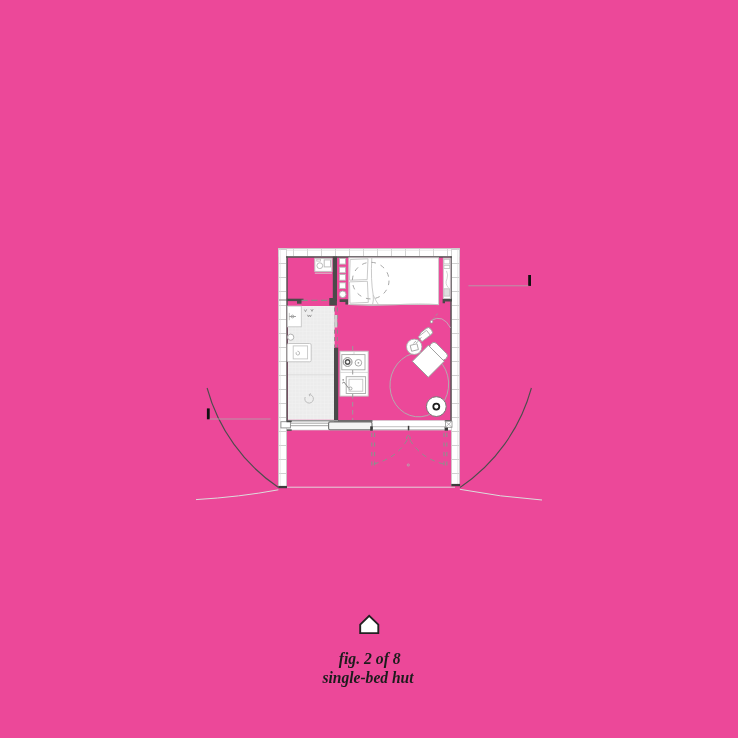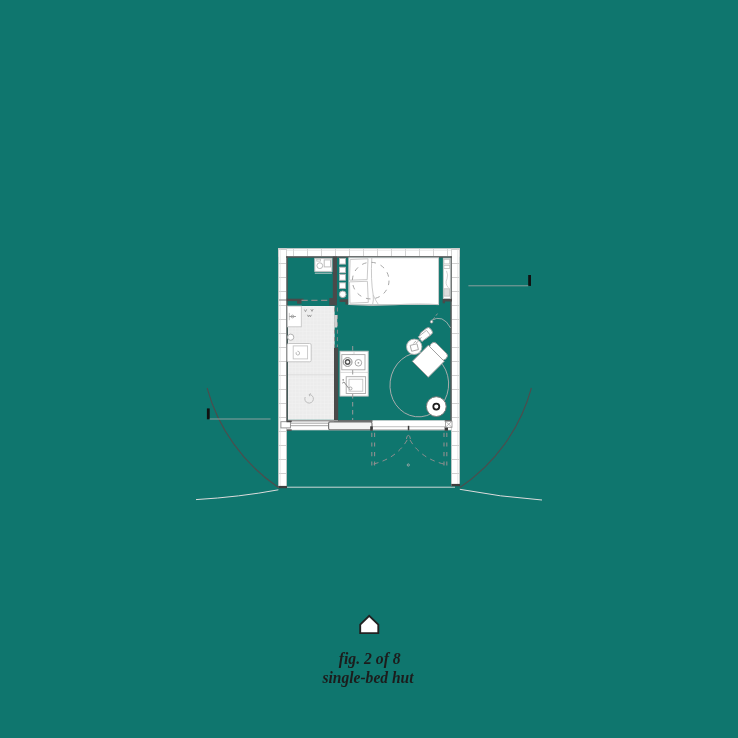--- a/index.html
+++ b/index.html
@@ -1,16 +1,16 @@
 <!DOCTYPE html>
 <html><head>
 <meta charset="utf-8">
 <style>
   html,body{margin:0;padding:0;background:#ffffff;}
-  .page{position:relative;width:738px;height:738px;background:#0f766e;overflow:hidden;}
+  .page{position:relative;width:738px;height:738px;background:#ec4899;overflow:hidden;}
   svg{position:absolute;left:0;top:0;}
 </style>
 </head>
 <body>
 <div class="page">
 <svg width="738" height="738" viewBox="0 0 738 738" fill="none">
 <defs>
 <pattern id="tile" width="3.6" height="3.6" patternUnits="userSpaceOnUse">
 <rect width="3.6" height="3.6" fill="#ececec"></rect>
 <path d="M 0 0 V 3.6 M 0 0 H 3.6" stroke="#f4f4f4" stroke-width="0.7"></path>

